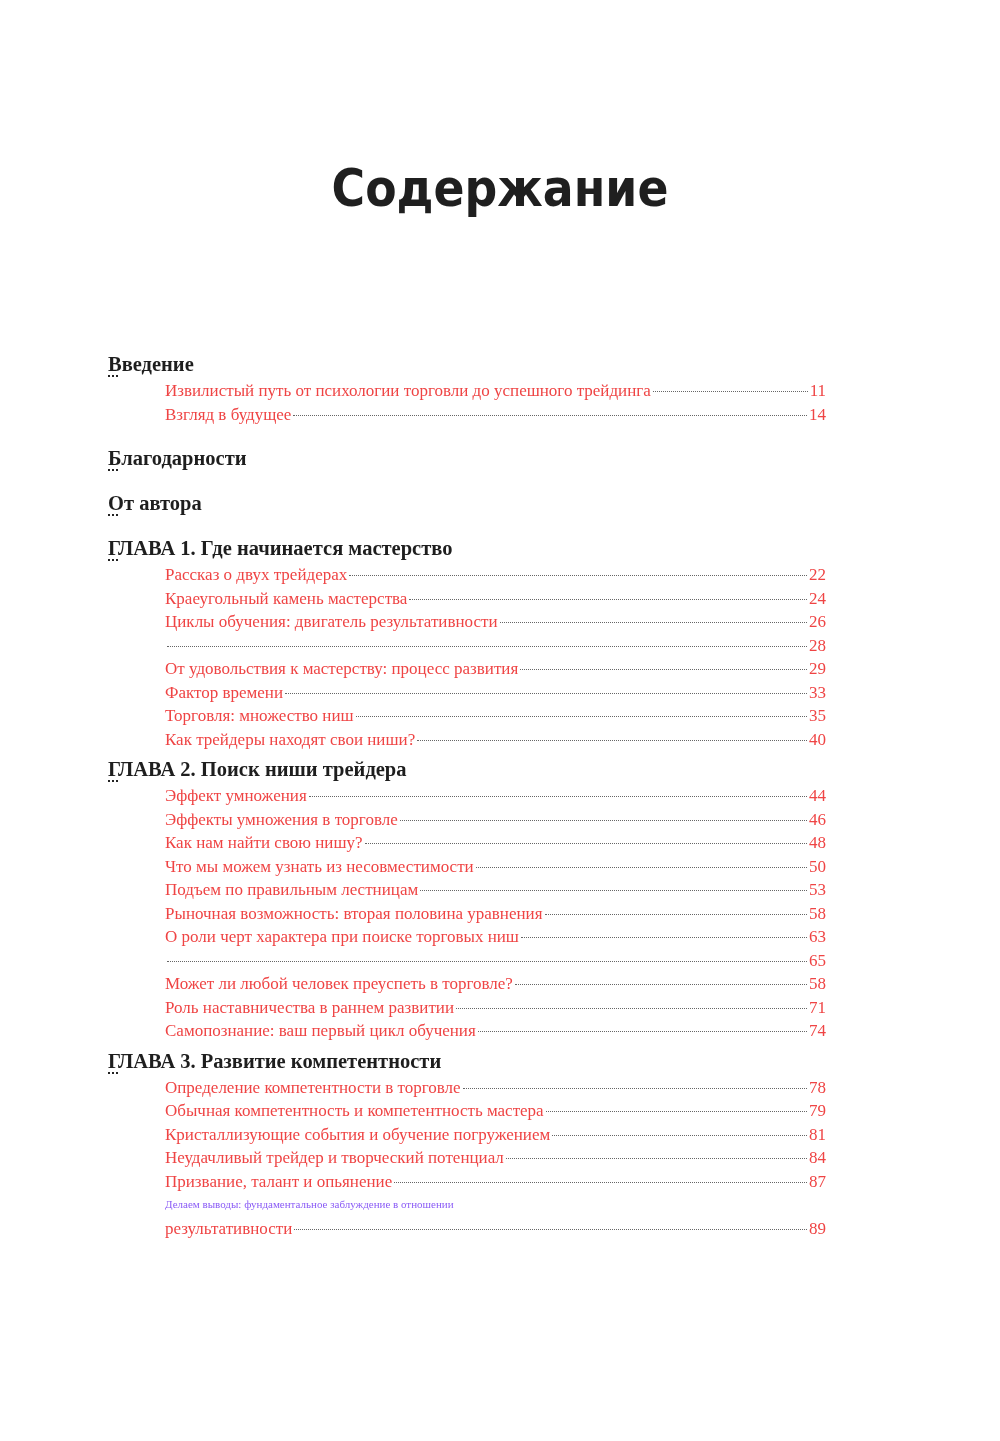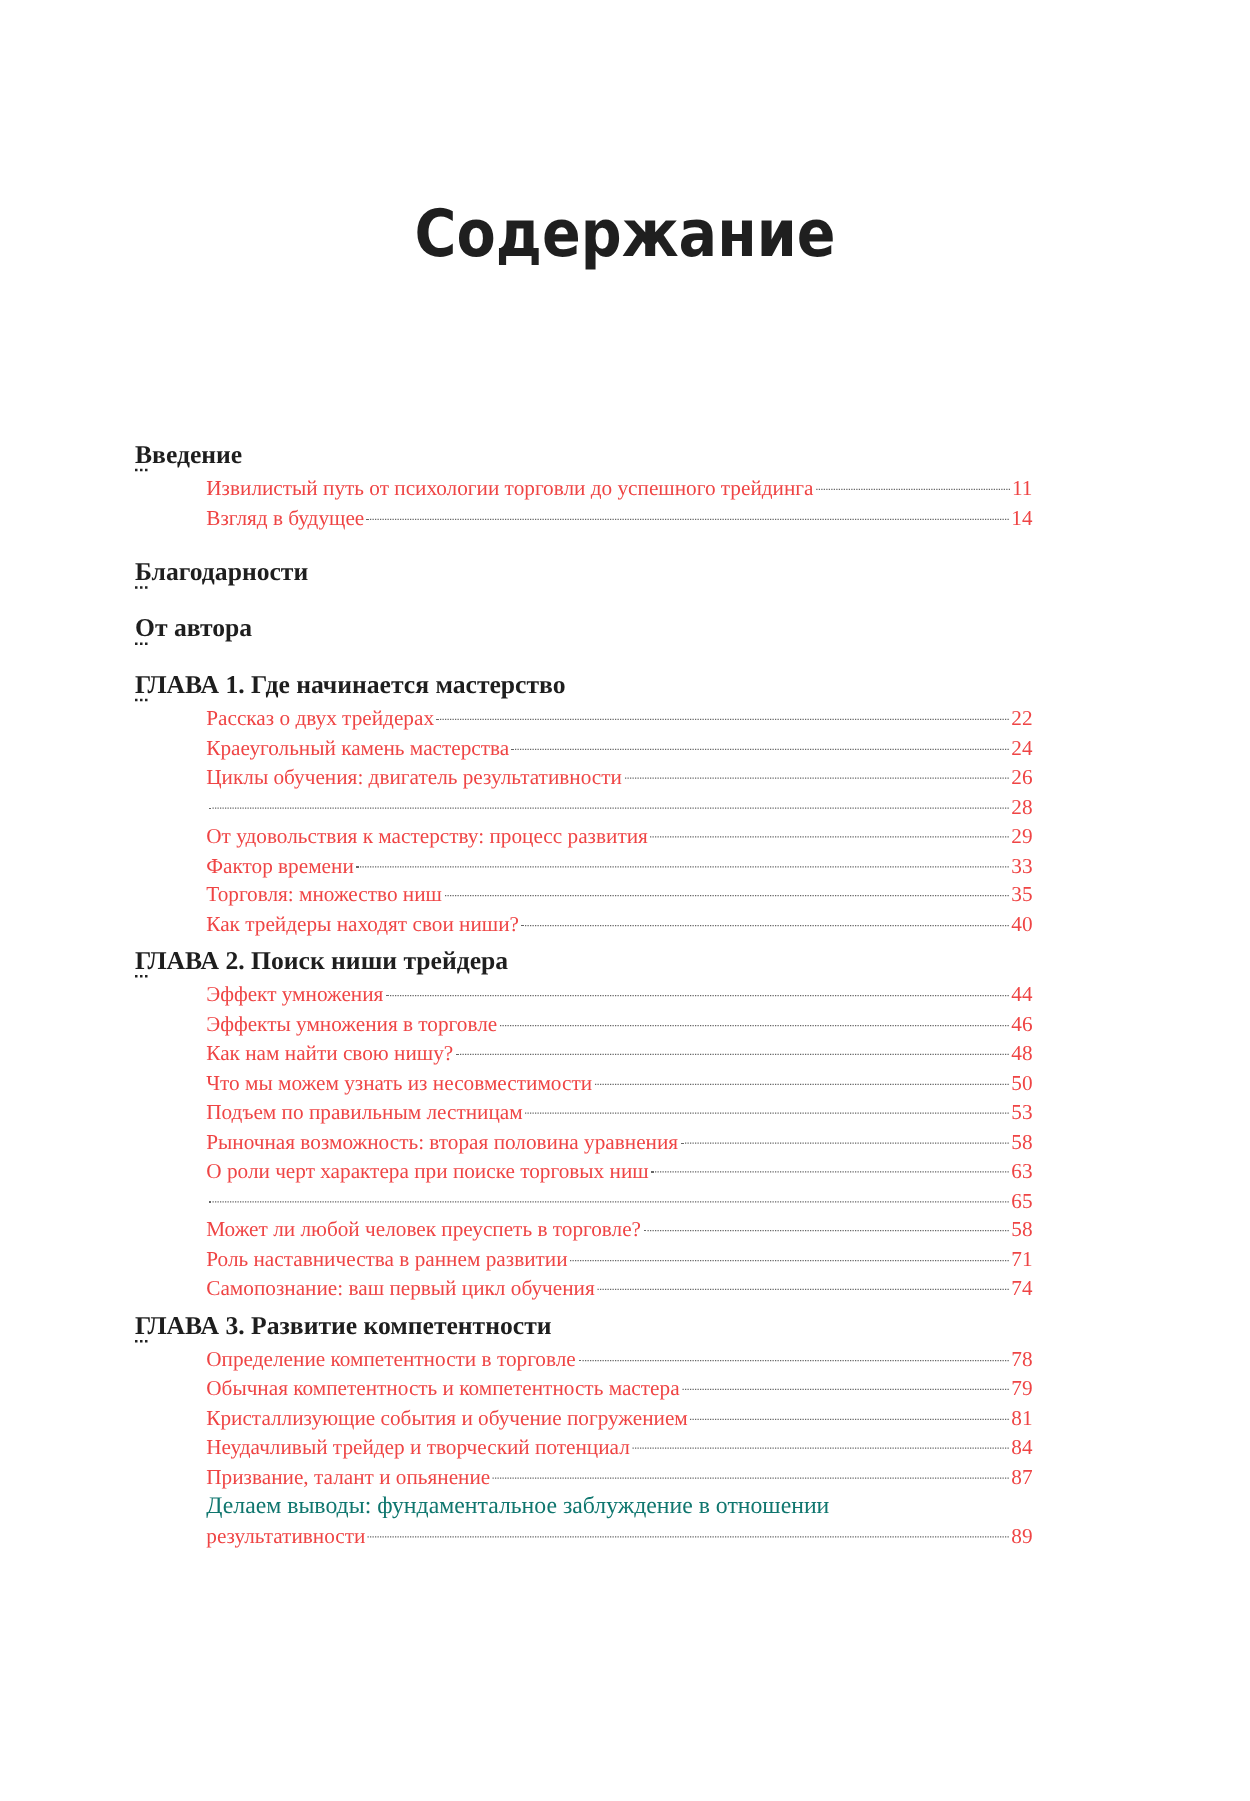--- a/index.html
+++ b/index.html
@@ -32,21 +32,21 @@
     .row.main {
       font-size: 20.5px; font-weight: bold; color: #1e1e1e;
       height: 29px; line-height: 29px; flex-direction: column;
     }
     .row.main .dots { border-bottom: 2.5px dotted #222; }
     .row.sub {
       font-size: 17px; color: #ef4444;
       padding-left: 59px; height: 23.5px; line-height: 23.5px;
     }
     .row.sub .dots { border-bottom: 1.5px dotted #666; transform: translateY(-4px); }
-    .row.wrap-first { padding-left: 59px; font-size: 19px; color: #0f766e; height: 23.5px; line-height: 23.5px; }
+    .row.wrap-first { padding-left: 59px; font-size: 11px; color: #8b5cf6; height: 23.5px; line-height: 23.5px; }
     .gap-lg { height: 15px; }
     .gap-md { height: 4px; }
   </style>
 </head>
 <body>
 
 <div class="page-title">Содержание</div>
 
 <div class="toc">
 

